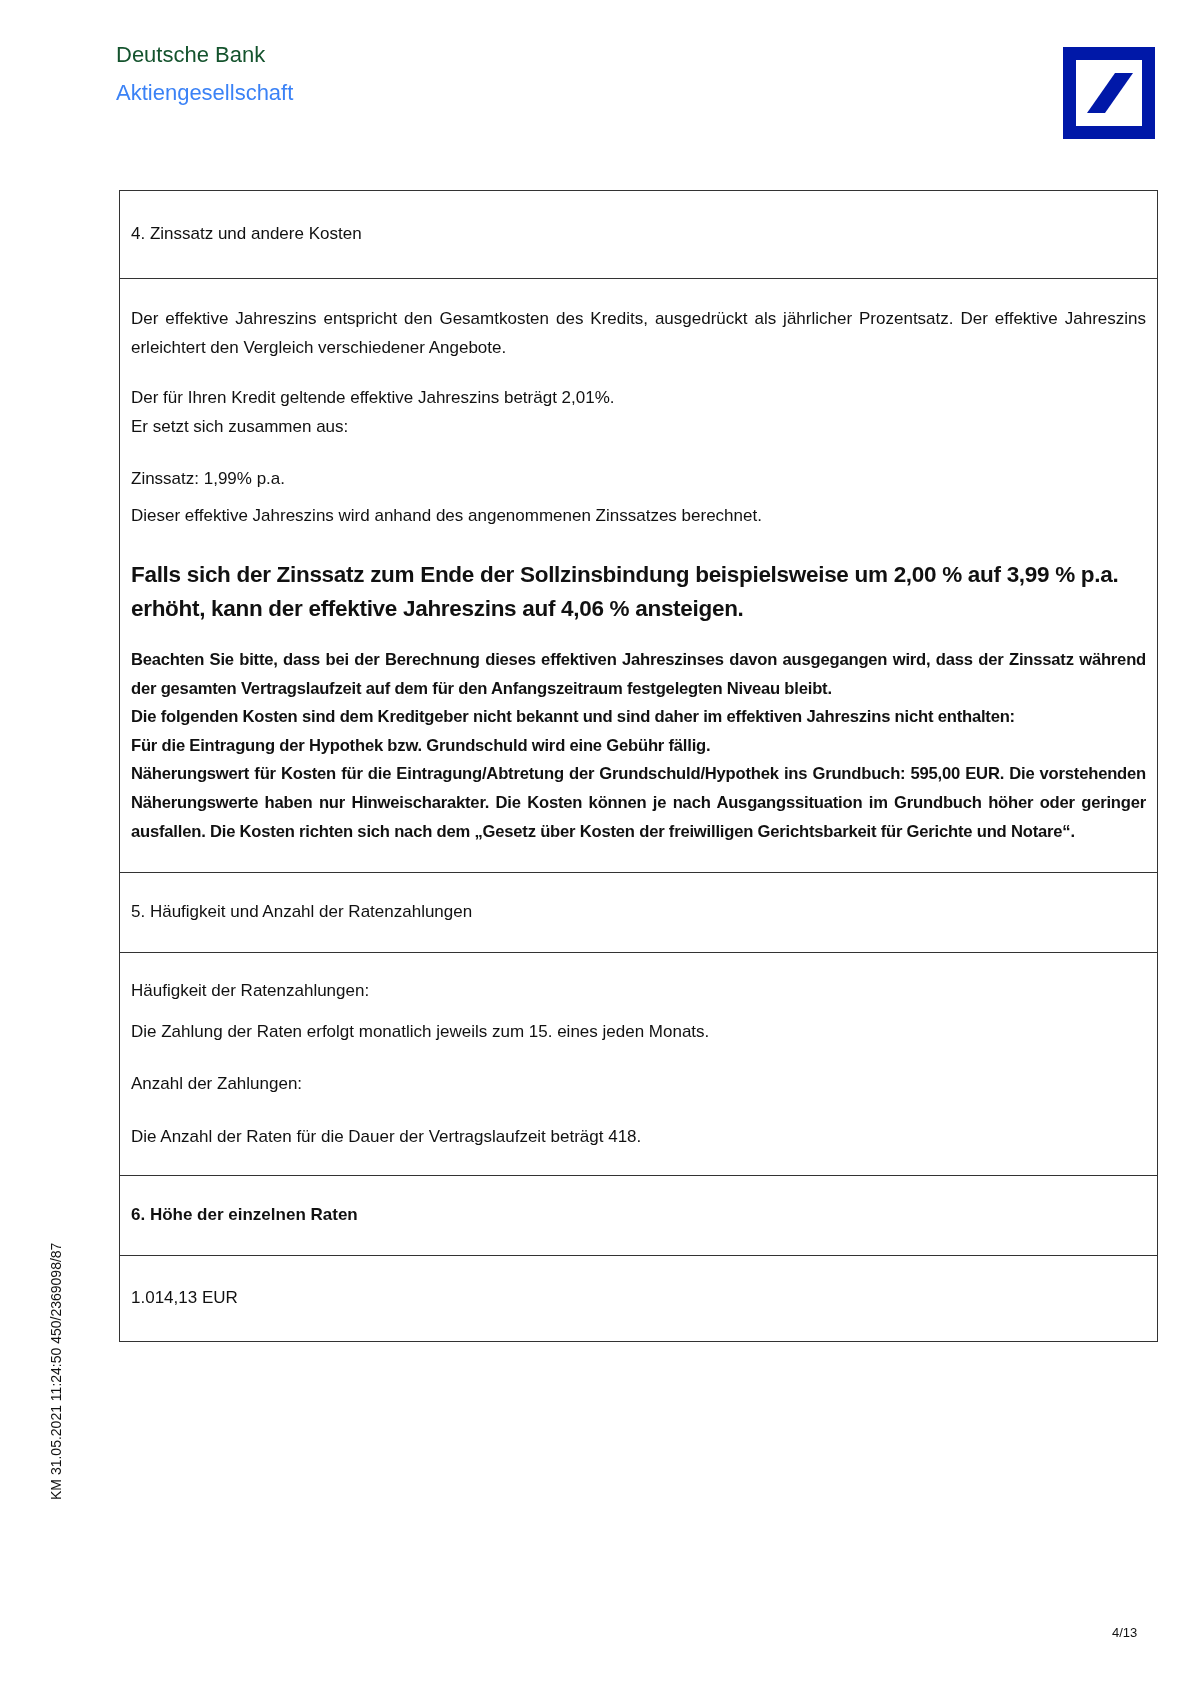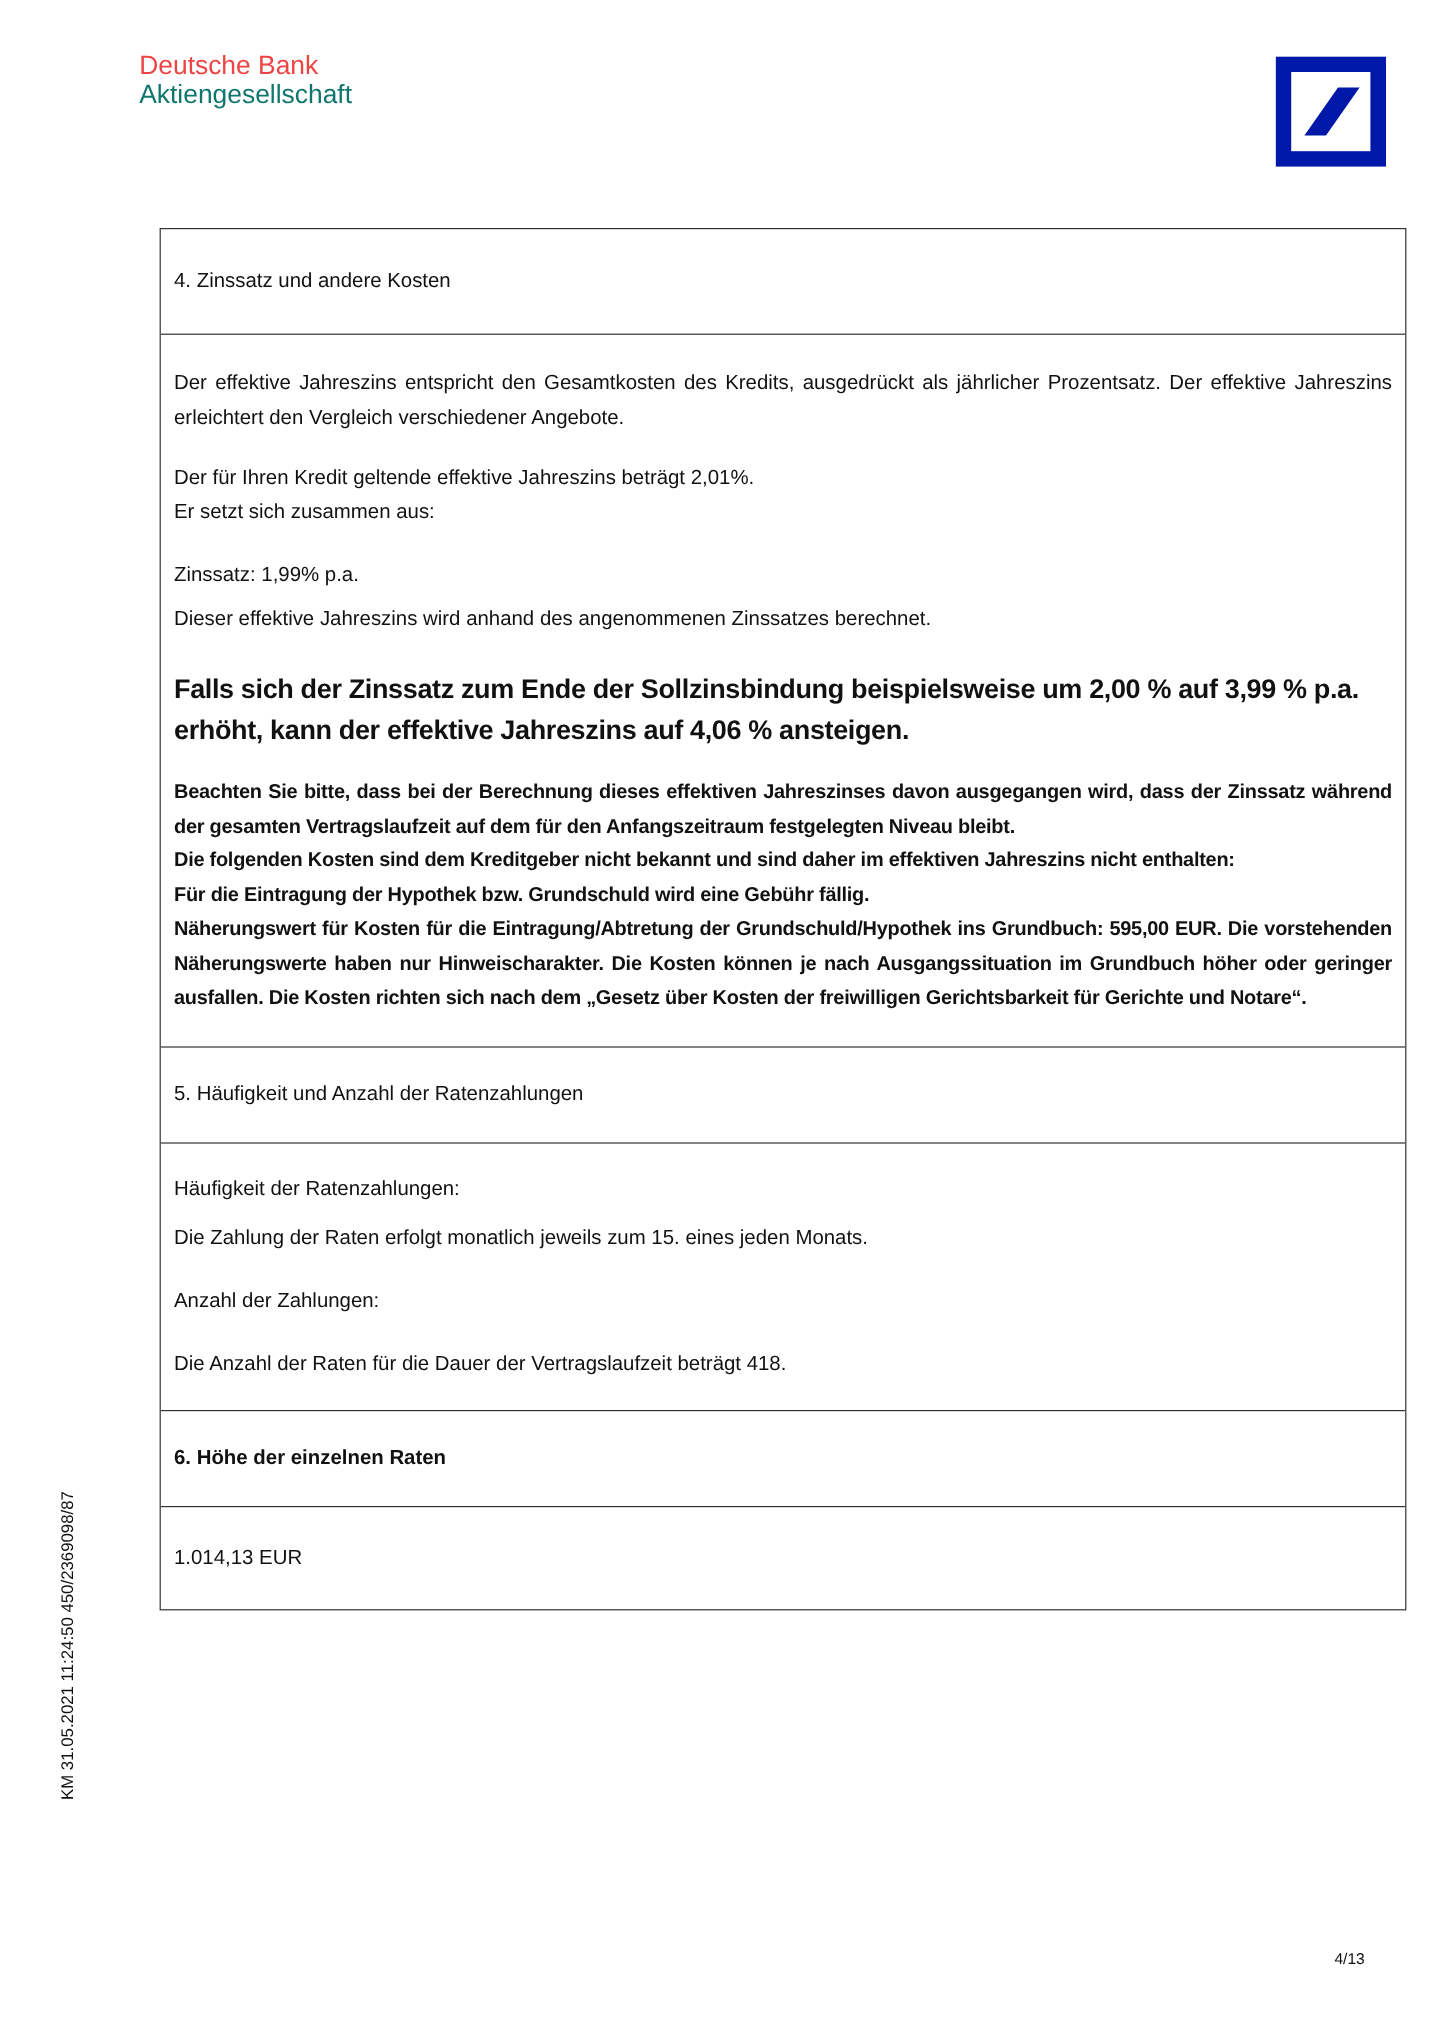--- a/index.html
+++ b/index.html
@@ -1,22 +1,22 @@
 <!DOCTYPE html>
 <html><head>
   <meta charset="utf-8">
   <style>
     html, body { margin: 0; padding: 0; background: #ffffff; }
     body { width: 1202px; height: 1700px; position: relative; overflow: hidden;
            font-family: "Liberation Sans", sans-serif; color: #111; }
     .brand { position: absolute; left: 116px; top: 44px; line-height: 1; }
-    .brand .l1 { font-size: 22px; color: #ef4444; display: block; }
-    .brand .l2 { font-size: 22px; color: #0f766e; display: block; margin-top: 2px; }
+    .brand .l1 { font-size: 22px; color: #14532d; display: block; }
+    .brand .l2 { font-size: 22px; color: #3b82f6; display: block; margin-top: 16px; }
     .logo { position: absolute; left: 1063px; top: 47px; width: 92px; height: 92px; }
-    .tbl { position: absolute; left: 133px; top: 190px; width: 1039px; border: 1px solid #333; box-sizing: border-box; }
+    .tbl { position: absolute; left: 119px; top: 190px; width: 1039px; border: 1px solid #333; box-sizing: border-box; }
     .row { border-top: 1px solid #333; box-sizing: border-box; padding: 0 11px; }
     .row:first-child { border-top: none; }
     .p { font-size: 17px; line-height: 28.5px; margin: 0; text-align: justify; }
     .bold { font-weight: bold; font-size: 16.6px; line-height: 28.6px; letter-spacing: -0.2px; }
     .big { font-weight: bold; font-size: 22.5px; line-height: 34px; letter-spacing: -0.3px; margin: 0; }
     .hdr { height: 87px; display: flex; align-items: center; }
     .hdr .p { margin-top: 0; }
     .side { position: absolute; left: 48px; top: 1500px; transform-origin: left top;
             transform: rotate(-90deg); font-size: 14px; white-space: nowrap; color: #111; }
     .pageno { position: absolute; left: 1112px; top: 1625px; font-size: 13px; }

